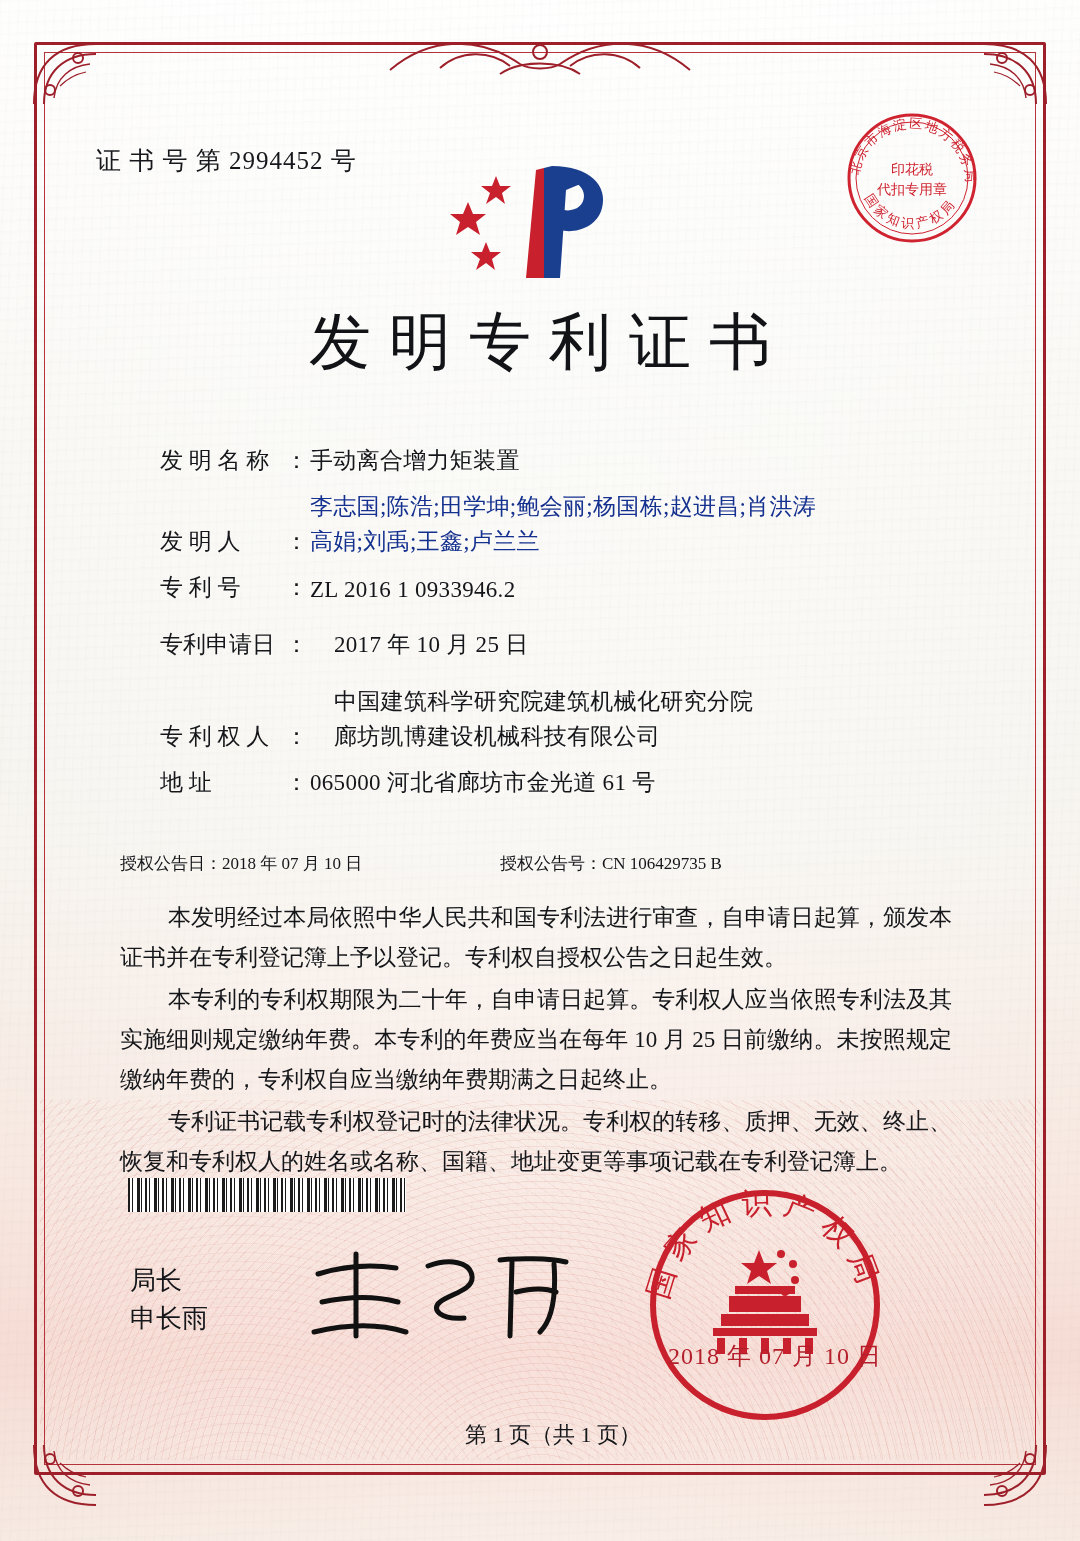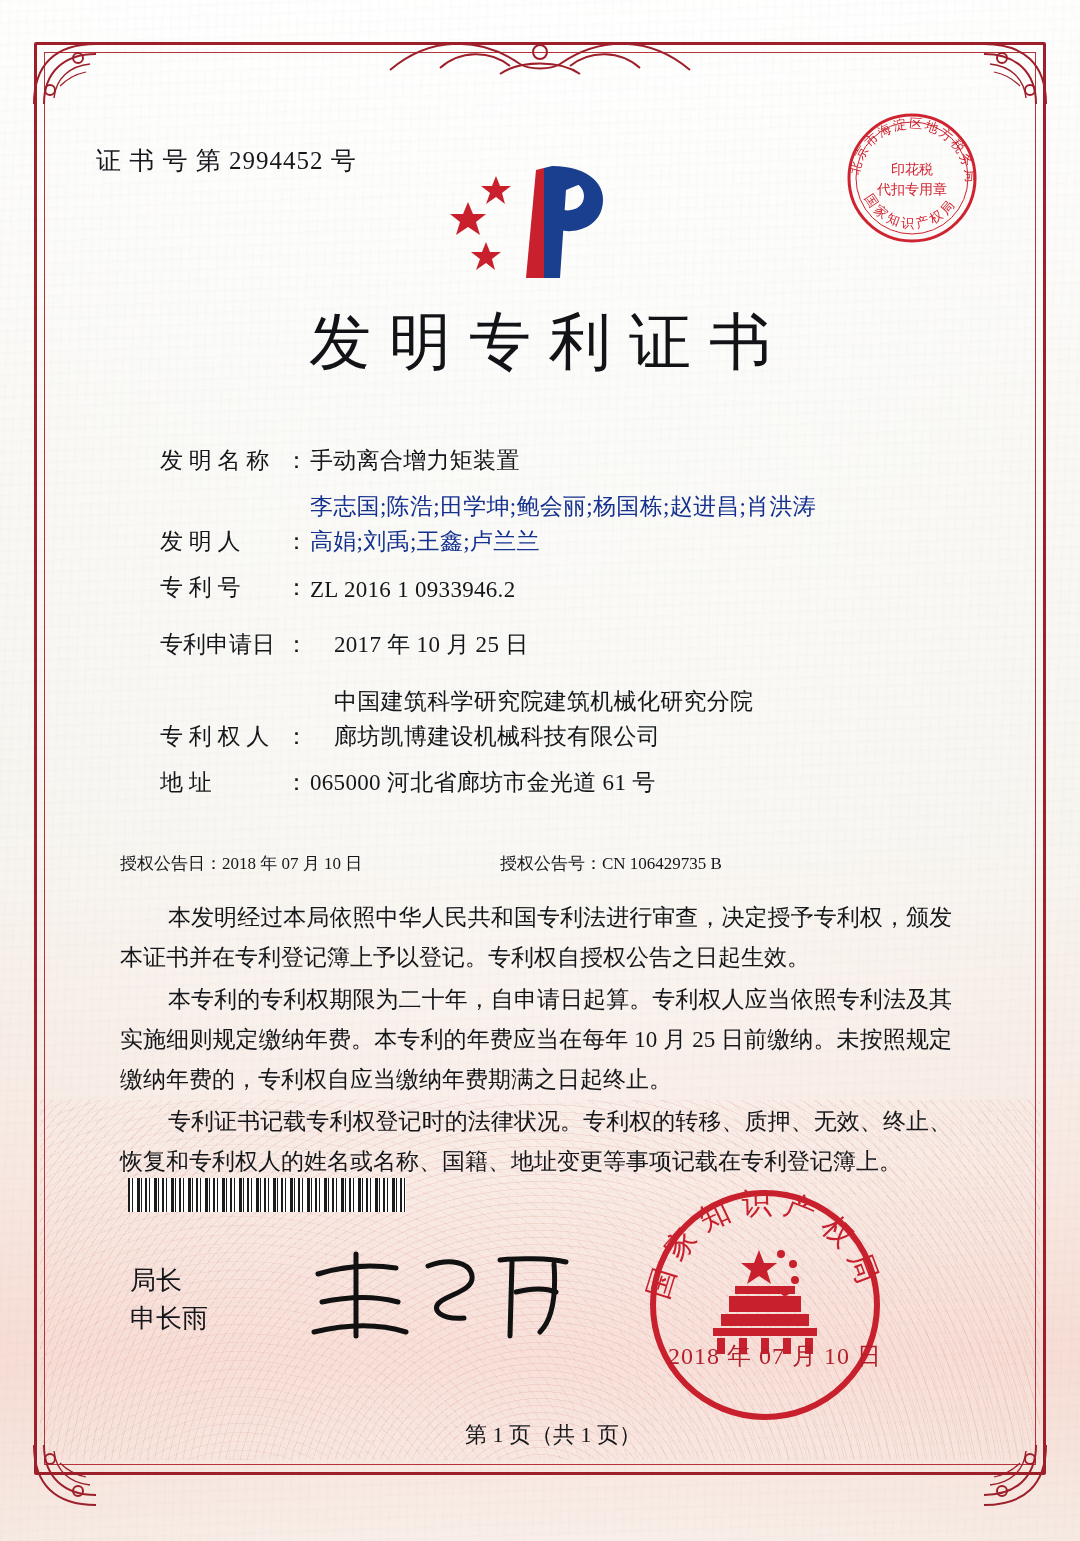--- a/index.html
+++ b/index.html
@@ -300,21 +300,21 @@
     <div class="grant-row">
       <div class="g1">
         <span>授权公告日</span><span>：</span><span>2018 年 07 月 10 日</span>
       </div>
       <div class="g2">
         <span>授权公告号</span><span>：</span><span>CN 106429735 B</span>
       </div>
     </div>
 
     <div class="para p1">
-      <p>本发明经过本局依照中华人民共和国专利法进行审查，决定授予专利权，颁发本证书并在专利登记簿上予以登记。专利权自授权公告之日起生效。</p>
+      <p>本发明经过本局依照中华人民共和国专利法进行审查，自申请日起算，颁发本证书并在专利登记簿上予以登记。专利权自授权公告之日起生效。</p>
       <p>本专利的专利权期限为二十年，自申请日起算。专利权人应当依照专利法及其实施细则规定缴纳年费。本专利的年费应当在每年 10 月 25 日前缴纳。未按照规定缴纳年费的，专利权自应当缴纳年费期满之日起终止。</p>
       <p>专利证书记载专利权登记时的法律状况。专利权的转移、质押、无效、终止、恢复和专利权人的姓名或名称、国籍、地址变更等事项记载在专利登记簿上。</p>
     </div>
 
     <div class="barcode"></div>
 
     <div class="director">
       <div>局长</div>
       <div>申长雨</div>
     </div>

